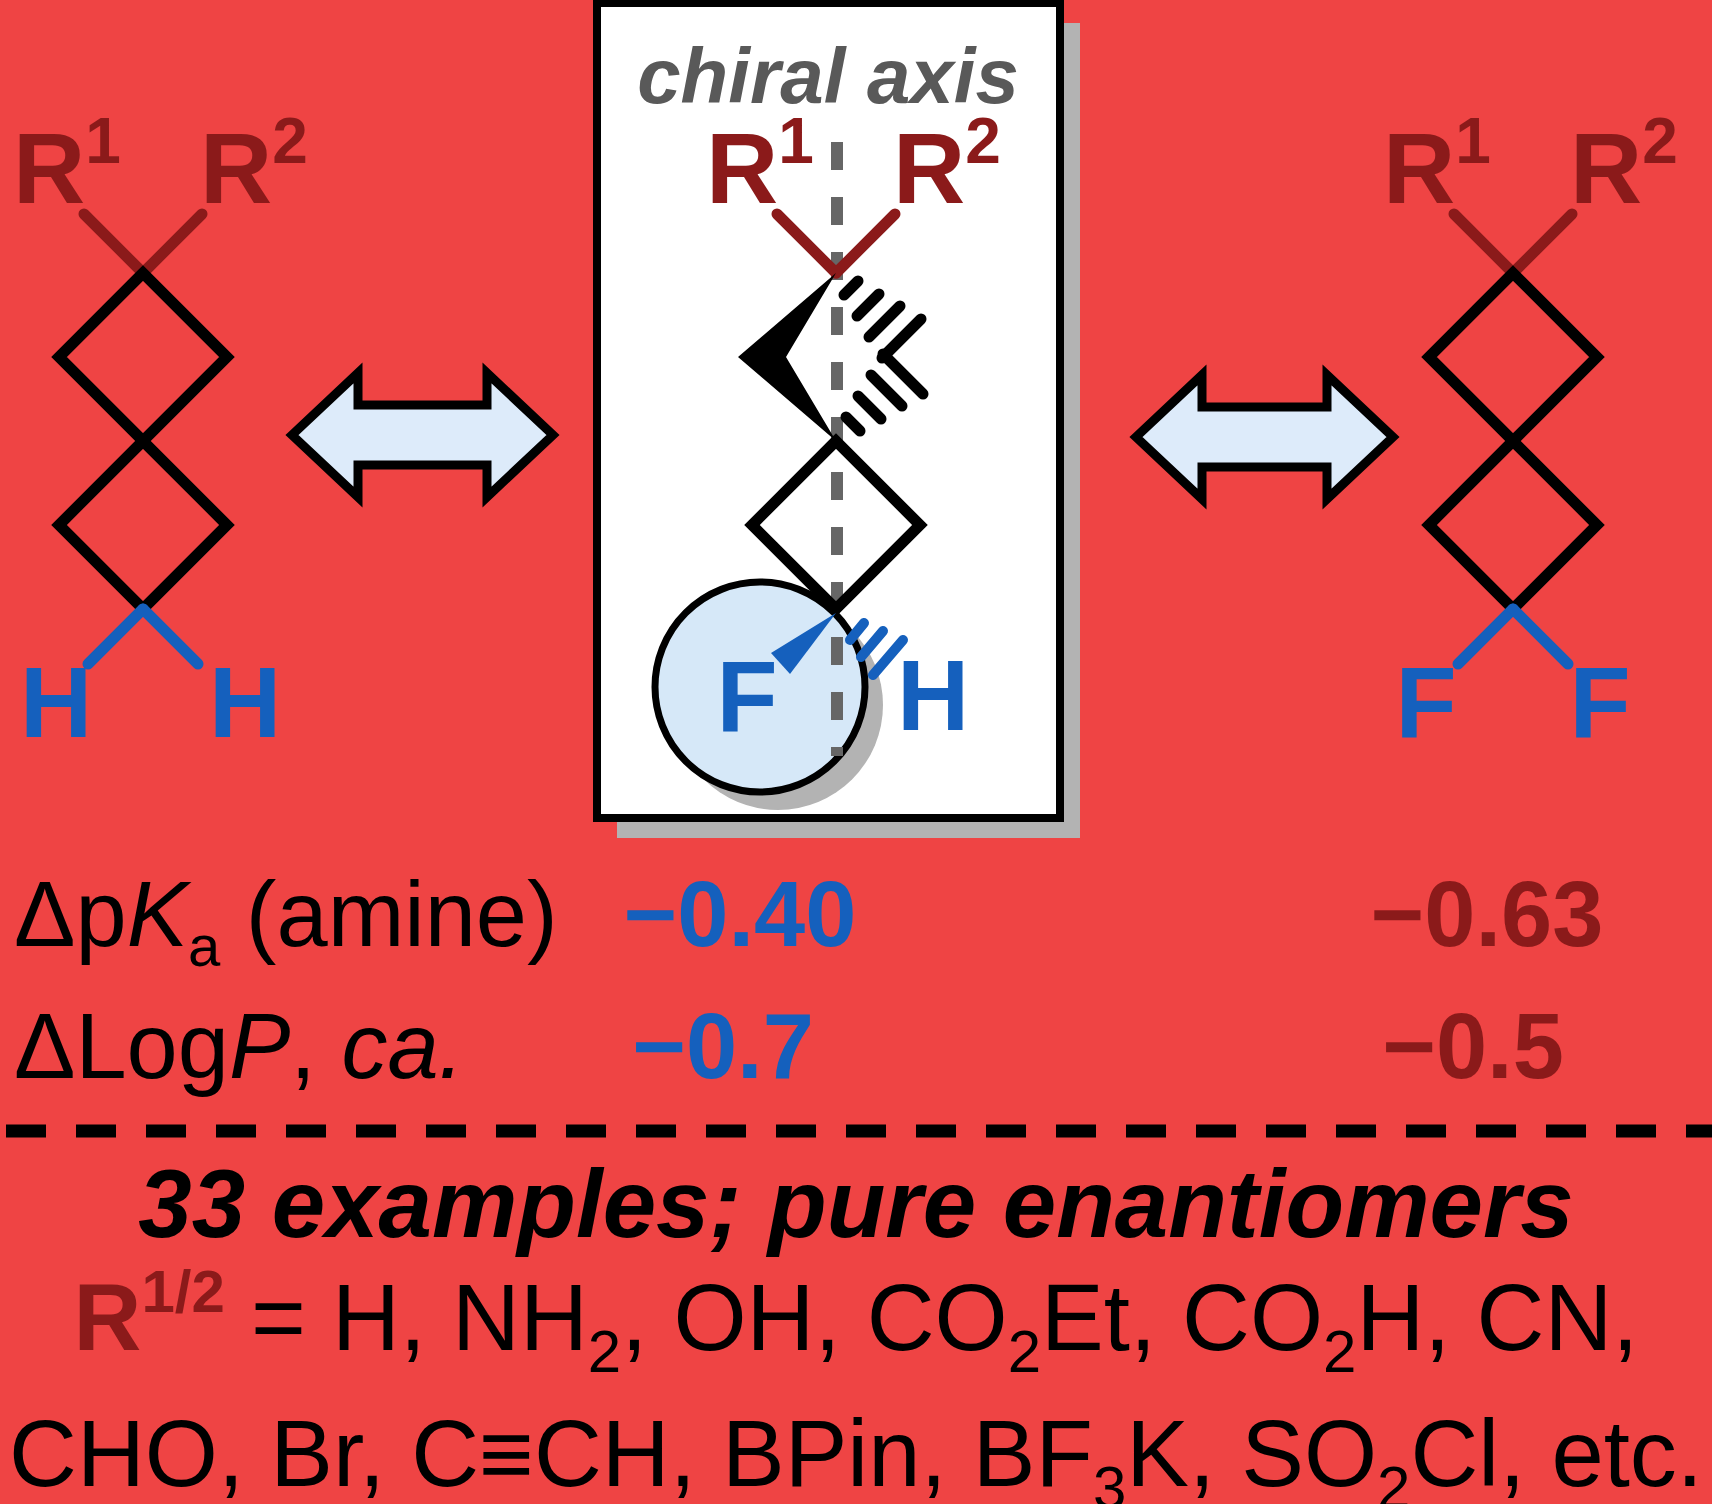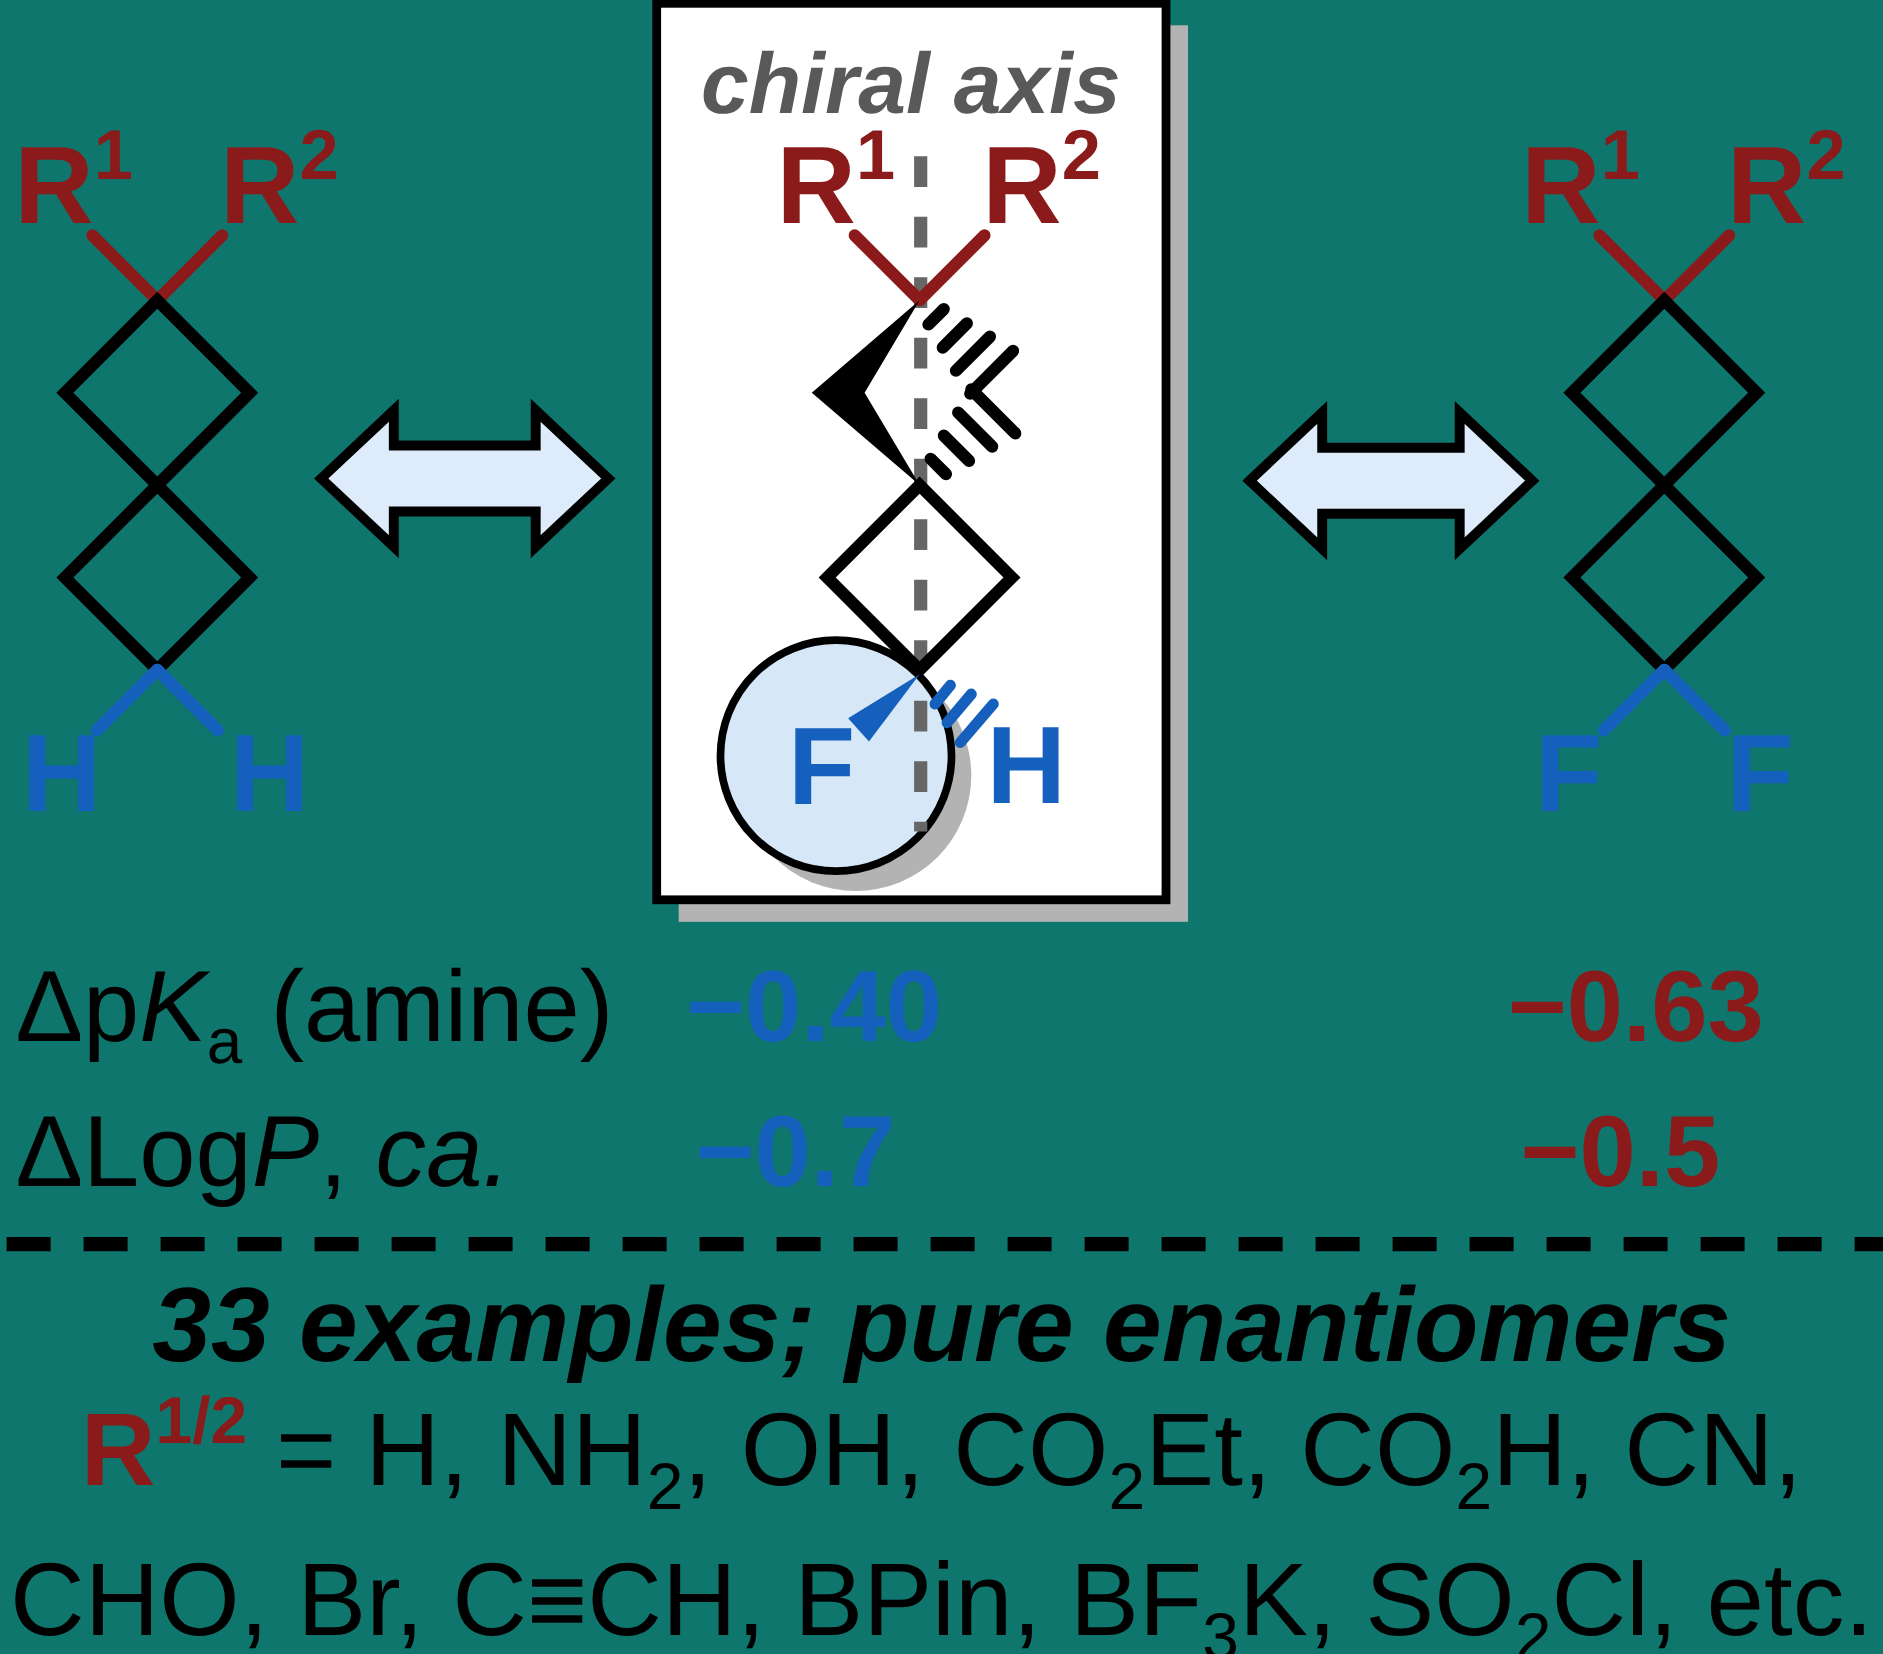--- a/index.html
+++ b/index.html
@@ -1,16 +1,16 @@
 <!DOCTYPE html>
 <html><head>
 <meta charset="utf-8">
 <style>
   html,body{margin:0;padding:0;background:#ffffff;}
-  .canvas{width:1712px;height:1504px;position:relative;background:#0f766e;}
+  .canvas{width:1712px;height:1504px;position:relative;background:#ef4444;}
   svg text{font-family:"Liberation Sans", sans-serif;}
   .atom{font-size:100px;font-weight:bold;}
   .sup-atom{font-size:64px;font-weight:bold;}
   .red{fill:#8B1A1A;}
   .blue{fill:#1560BD;}
   .box-title{font-size:78px;font-weight:bold;font-style:italic;fill:#595959;}
   .rowlabel{font-size:92px;fill:#000;}
   .italic{font-style:italic;}
   .small{font-size:58px;}
   .val{font-size:92px;font-weight:bold;}

